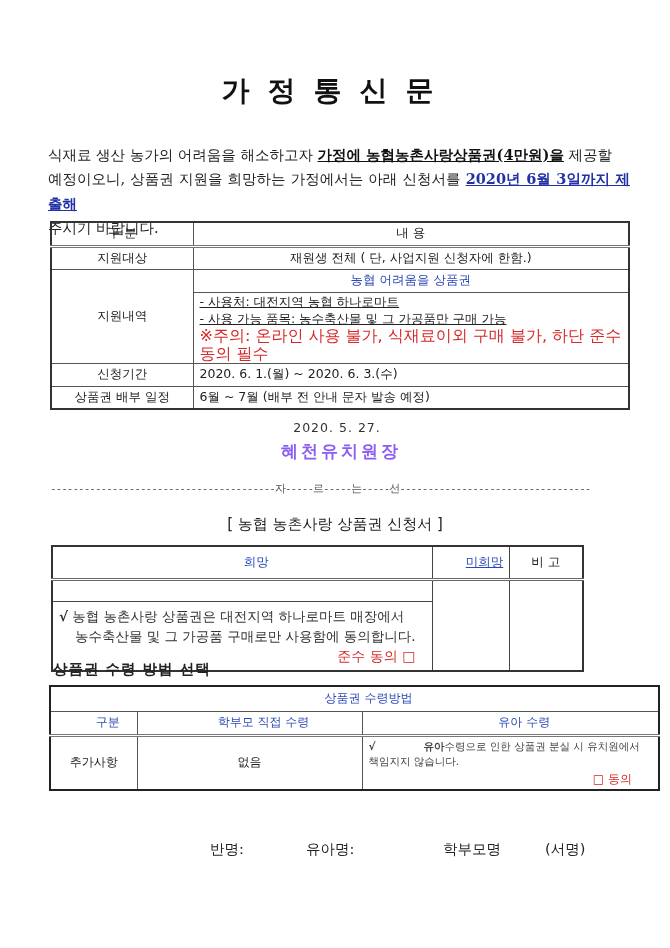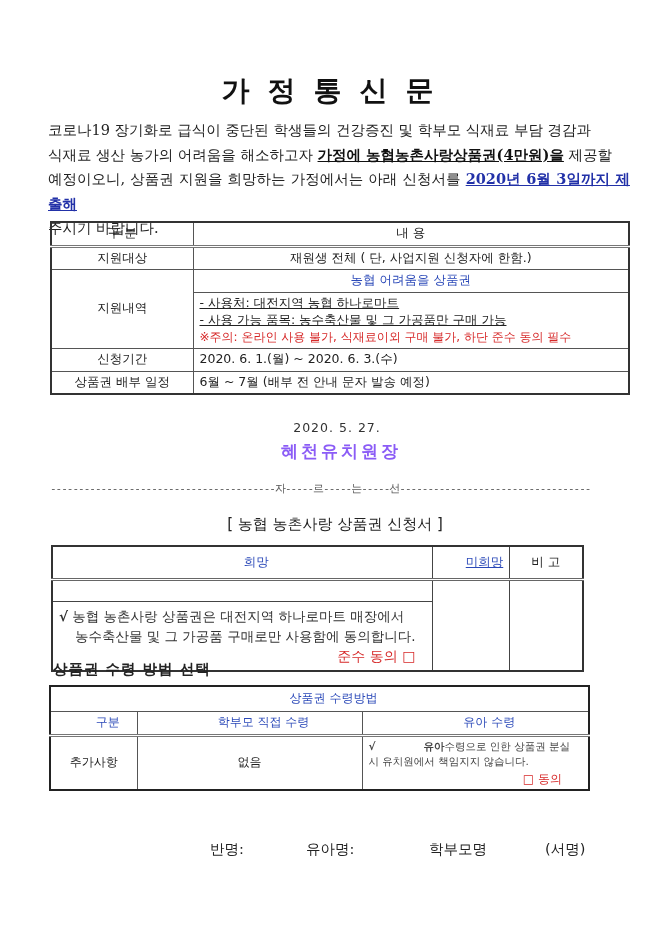--- a/index.html
+++ b/index.html
@@ -15,57 +15,57 @@
 
   table { border-collapse: collapse; }
   .t1 { left: 50px; top: 221px; width: 580px; border: 2px solid #333; font-size: 12.5px; }
   .t1 td { border: 1px solid #555; text-align: center; height: 23px; padding: 0 6px; }
   .t1 .hdr td { border-bottom: 3px double #777; height: 24px; }
   .t1 .c1 { width: 142px; }
   .t1 .left { text-align: left; }
   .blue { color: #2a48b8; padding-left: 28px; }
   .red { color: #d62828; }
   .ul { text-decoration: underline; }
-  .small { font-size: 12px; }
+  .small { font-size: 16px; }
 
   .date { left: 0; width: 670px; top: 420px; text-align: center; font-size: 12.5px; letter-spacing: 1px; color: #333; padding-left: 4px; }
   .org { left: 0; width: 670px; top: 440px; text-align: center; font-family: "DejaVu Serif", serif; font-size: 17px; font-weight: bold; letter-spacing: 3px; color: #8b5cf6; padding-left: 12px; }
 
   .cutline { left: 50px; top: 481px; width: 540px; font-size: 11px; color: #555; white-space: nowrap; overflow: hidden; font-family: "DejaVu Sans Mono", monospace; letter-spacing: -1px; }
 
   .appl-title { left: 0; width: 670px; top: 515px; text-align: center; font-size: 15px; color: #222; }
 
   .t2 { left: 51px; top: 545px; width: 533px; border: 2px solid #333; font-size: 12.5px; }
   .t2 td { border: 1px solid #444; text-align: center; }
   .t2 .hdr td { height: 33px; border-bottom: 3px double #666; }
   .t2 .agree { text-align: left; padding: 4px 6px 4px 6px; font-size: 13.5px; line-height: 20px; color: #333; }
   .t2 .agree .chk { font-weight: bold; }
   .t2 .agree .ind { padding-left: 16px; display: block; }
   .t2 .agree .consent { display: block; text-align: right; padding-right: 10px; color: #d62828; font-size: 14px; }
 
   .sec-title { left: 53px; top: 660px; font-size: 14.5px; font-weight: bold; color: #222; letter-spacing: 1px; }
 
-  .t3 { left: 49px; top: 685px; width: 541px; border: 2px solid #222; font-size: 12px; }
+  .t3 { left: 49px; top: 685px; width: 611px; border: 2px solid #222; font-size: 12px; }
   .t3 td { border: 1px solid #555; text-align: center; }
   .t3 .top td { height: 25px; }
   .t3 .hdr td { height: 24px; border-bottom: 3px double #777; }
   .t3 .sel td { height: 22px; }
   .t3 .add td { height: 55px; }
   .t3 .note { text-align: left; padding: 2px 6px; font-size: 10.5px; line-height: 15px; color: #444; vertical-align: top; }
   .t3 .note .agree2 { display: block; text-align: right; color: #d62828; font-size: 12px; padding-right: 20px; margin-top: 3px; }
 
   .sign { top: 840px; font-size: 14.5px; color: #222; }
 </style>
 </head>
 <body>
 
 <div class="abs title">가정통신문</div>
 
 <div class="abs intro">
-  <span>코로나19 장기화로 급식이 중단된 학생들의 건강증진 및 학부모 식재료 부담 경감과</span><br>
+  <br>
   <span>식재료 생산 농가의 어려움을 해소하고자 </span><span class="bold-ul">가정에 농협농촌사랑상품권(4만원)을</span><span> 제공할</span><br>
   <span>예정이오니, 상품권 지원을 희망하는 가정에서는 아래 신청서를 </span><span class="blue-ul">2020년 6월 3일까지 제출해</span><br>
   <span>주시기 바랍니다.</span>
 </div>
 
 <table class="abs t1">
   <tbody>
       <tr class="hdr">
     <td class="c1">구 분</td>
     <td>내 용</td>
@@ -146,14 +146,14 @@
     <td class="note">
       <span style="font-weight:bold;">√</span><span style="font-weight:bold;margin-left:48px;">유아</span><span>수령으로 인한 상품권 분실 시  유치원에서 책임지지 않습니다.</span>
       <span class="agree2">□ 동의</span>
     </td>
   </tr>
 </tbody>
   </table>
 
 <div class="abs sign" style="left:210px;">반명:</div>
 <div class="abs sign" style="left:306px;">유아명:</div>
-<div class="abs sign" style="left:429px;">학부모명</div>
+<div class="abs sign" style="left:443px;">학부모명</div>
 <div class="abs sign" style="left:545px;">(서명)</div>
 
 </body></html>

